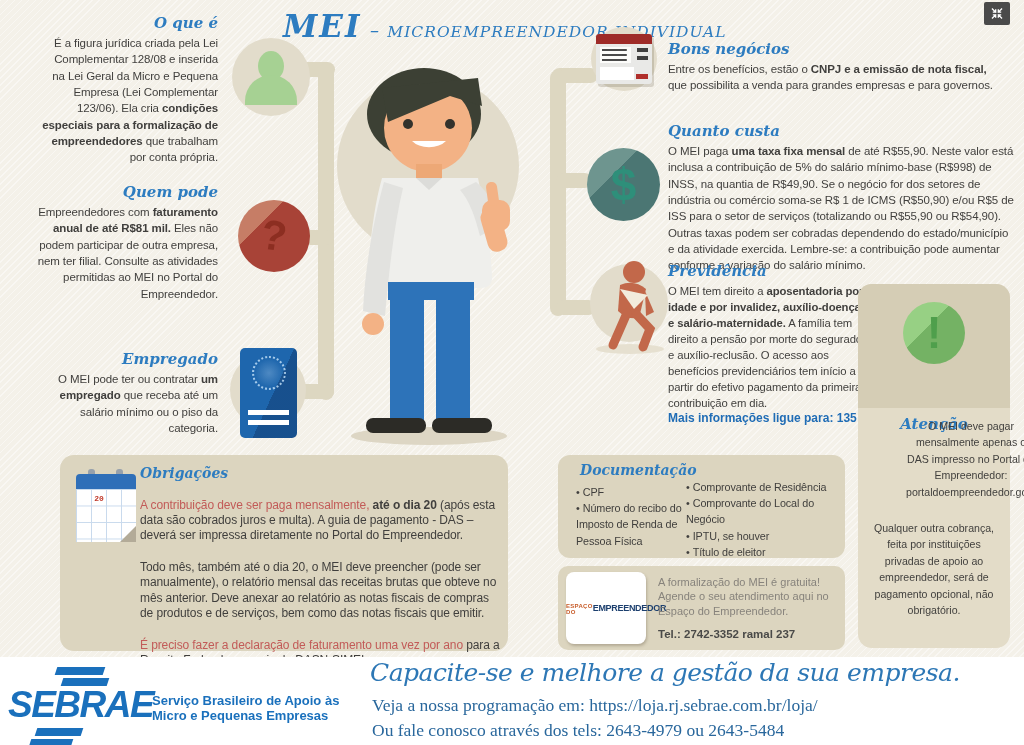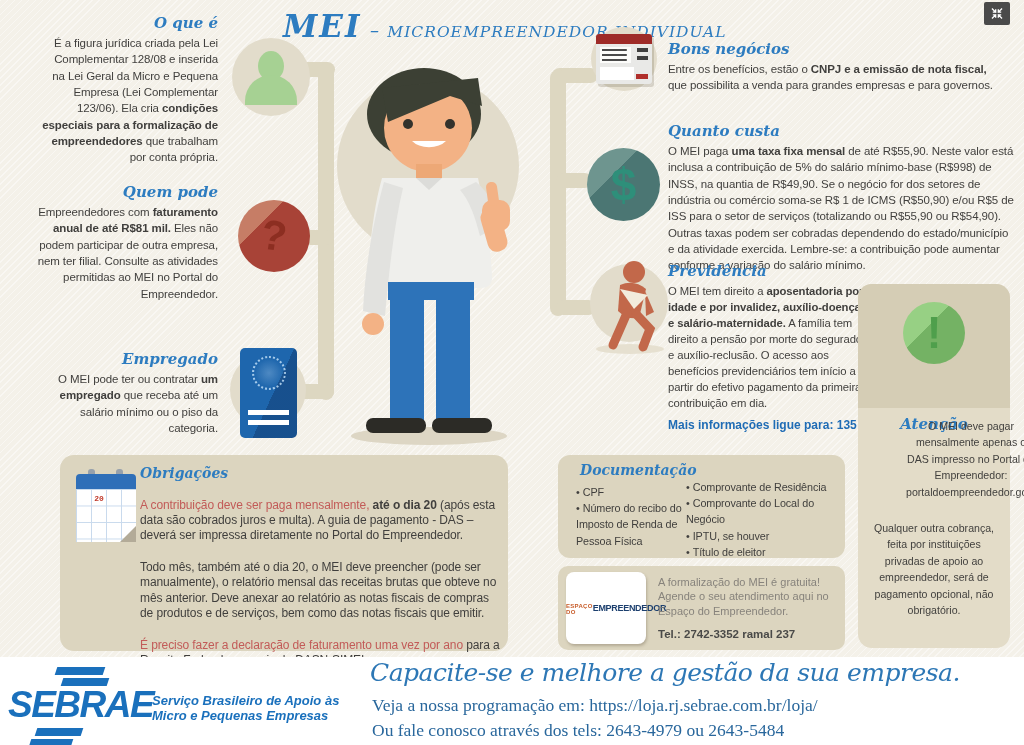--- a/index.html
+++ b/index.html
@@ -70,21 +70,21 @@
   
   .esp-card{position:absolute;background:#fff;border-radius:8px;box-shadow:1px 2px 3px rgba(100,90,70,.35);
     display:flex;flex-direction:row;align-items:center;}
   .esp-top{font-size:6px;font-weight:bold;color:#c75b28;letter-spacing:.3px;margin-top:1px;}
   .esp-bottom{font-size:9px;font-weight:bold;color:#1c3f6e;letter-spacing:-.3px;}
   
   #footer{position:absolute;left:0;top:657px;width:1024px;height:88px;background:#fff;}
   .sebrae-word{position:absolute;left:8px;top:684px;font-family:"Liberation Sans",sans-serif;
     font-weight:bold;font-style:italic;font-size:37px;color:var(--sebrae);letter-spacing:-1.5px;}
   .bar{position:absolute;height:8px;background:var(--sebrae);transform:skewX(-18deg);}
-  .tagline{position:absolute;left:152px;top:694px;font-size:13px;font-weight:bold;font-style:italic;
+  .tagline{position:absolute;left:152px;top:694px;font-size:13px;font-weight:bold;
     color:var(--sebrae);line-height:1.15;}
   .foot-script{position:absolute;left:370px;top:658px;font-family:"DejaVu Serif",serif;font-style:italic;
     font-size:25px;color:#2d77b5;letter-spacing:-.5px;}
   .foot-serif{position:absolute;left:372px;font-family:"Liberation Serif",serif;font-size:17.5px;color:var(--serifblue);}
   
   #fsbtn{position:absolute;left:984px;top:2px;width:26px;height:23px;background:#4a4a4a;border:none;
     border-radius:2px;display:flex;align-items:center;justify-content:center;cursor:pointer;z-index:10;}
   .blt{margin-right:3px;}
   .doc-item{font-size:10.8px;line-height:1.5;color:var(--body);letter-spacing:-.1px;}
   .ob-p{font-size:12px;line-height:1.26;color:var(--body);letter-spacing:-.1px;margin-top:17px;}
@@ -207,21 +207,21 @@
   </div>
 
   <div class="abs" style="left:668px;top:122px;width:346px;">
     <h3 class="hd">Quanto custa</h3>
     <p class="body-txt"><span>O MEI paga </span><span class="b">uma taxa fixa mensal</span><span> de até R$55,90. Neste valor está inclusa a contribuição de 5% do salário mínimo-base (R$998) de INSS, na quantia de R$49,90. Se o negócio for dos setores de indústria ou comércio soma-se R$ 1 de ICMS (R$50,90) e/ou R$5 de ISS para o setor de serviços (totalizando ou R$55,90 ou R$54,90). Outras taxas podem ser cobradas dependendo do estado/município e da atividade exercida. Lembre-se: a contribuição pode aumentar conforme a variação do salário mínimo.</span></p>
   </div>
 
   <div class="abs" style="left:668px;top:262px;width:196px;">
     <h3 class="hd">Previdência</h3>
     <p class="body-txt" style="font-size:11.3px;"><span>O MEI tem direito a </span><span class="b">aposentadoria por idade e por invalidez, auxílio-doença e salário-maternidade.</span><span> A família tem direito a pensão por morte do segurado e auxílio-reclusão. O acesso aos benefícios previdenciários tem início a partir do efetivo pagamento da primeira contribuição em dia.</span></p>
-    <p style="margin-top:7px;font-size:12px;font-weight:bold;color:#1f6cb5;">Mais informações ligue para: 135</p>
+    <p style="font-size:12px;font-weight:bold;color:#1f6cb5;">Mais informações ligue para: 135</p>
   </div>
 
   <div class="panel" style="left:858px;top:284px;width:152px;height:364px;background:#e3dcc8;">
     <div class="att-head"></div>
     <div class="circ ex-circ" style="left:45px;top:18px;width:62px;height:62px;">
       <span>!</span>
     </div>
     <h3 class="hd" style="position:absolute;top:96px;width:100%;text-align:center;margin-top:35px;">Atenção</h3>
     <p class="att-txt" style="position:absolute;top:134px;left:11px;width:130px;margin-left:37px;">O MEI deve pagar mensalmente apenas o DAS impresso no Portal do Empreendedor: portaldoempreendedor.gov.br</p>
     <p class="att-txt" style="position:absolute;top:236px;left:11px;width:130px;">Qualquer outra cobrança, feita por instituições privadas de apoio ao empreendedor, será de pagamento opcional, não obrigatório.</p>

